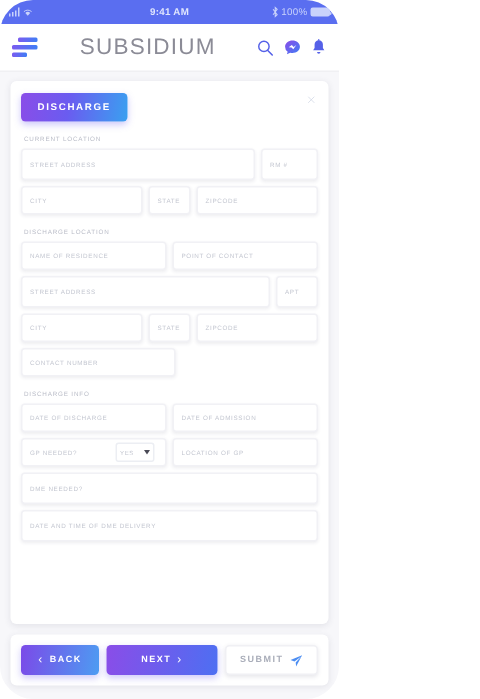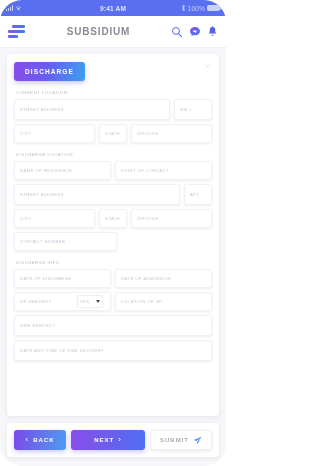--- a/index.html
+++ b/index.html
@@ -52,22 +52,22 @@
     padding: 0 8px;
     border-bottom: 1px solid #f0f0f3;
   }
   .hamburger { width: 18px; display: flex; flex-direction: column; gap: 2.2px; cursor: pointer; }
   .hamburger span { height: 3px; border-radius: 1px; background: linear-gradient(90deg,#7b5cf0,#3f7ef5); }
   .hamburger span:nth-child(1){ width: 13px; margin-left: 4px; }
   .hamburger span:nth-child(2){ width: 17px; }
   .hamburger span:nth-child(3){ width: 10px; }
   .brand {
     flex: 1; text-align: center;
-    font-size: 10px; letter-spacing: .8px;
-    color: #8b8b96; font-weight: 700;
+    font-size: 15px; letter-spacing: .8px;
+    color: #8b8b96; font-weight: 400;
   }
   .appicons { display: flex; align-items: center; gap: 6px; }
   .appicons svg { display: block; }
 
   
   .content {
     flex: 1; background: #f7f7fa;
     padding: 6px 7px 0 7px;
     overflow: hidden;
     display: flex; flex-direction: column;

